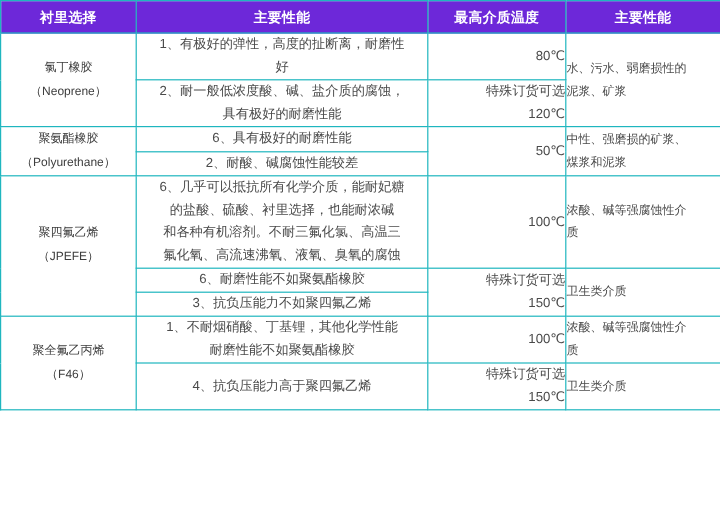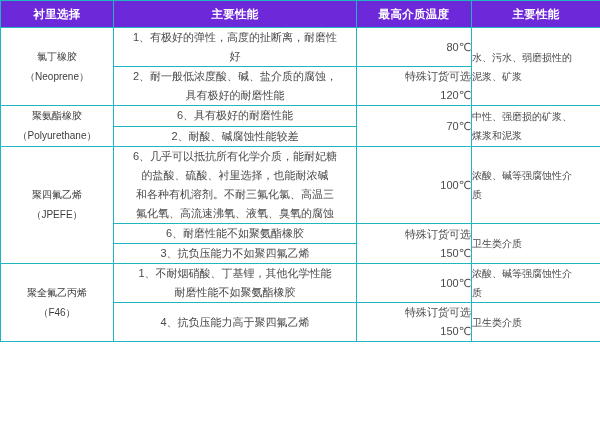--- a/index.html
+++ b/index.html
@@ -138,21 +138,21 @@
 
       <tr>
         <td class="lining" rowspan="2">
           <span>聚氨酯橡胶</span>
           <span class="l2">（Polyurethane）</span>
         </td>
         <td class="perf">
           <div>6、具有极好的耐磨性能</div>
         </td>
         <td class="temp" rowspan="2">
-          <div>70℃</div>
+          <div>50℃</div>
         </td>
         <td class="scope" rowspan="2">
           <div>中性、强磨损的矿浆、</div>
           <div>煤浆和泥浆</div>
         </td>
       </tr>
       <tr>
         <td class="perf dashtop">
           <div>2、耐酸、碱腐蚀性能较差</div>
         </td>

